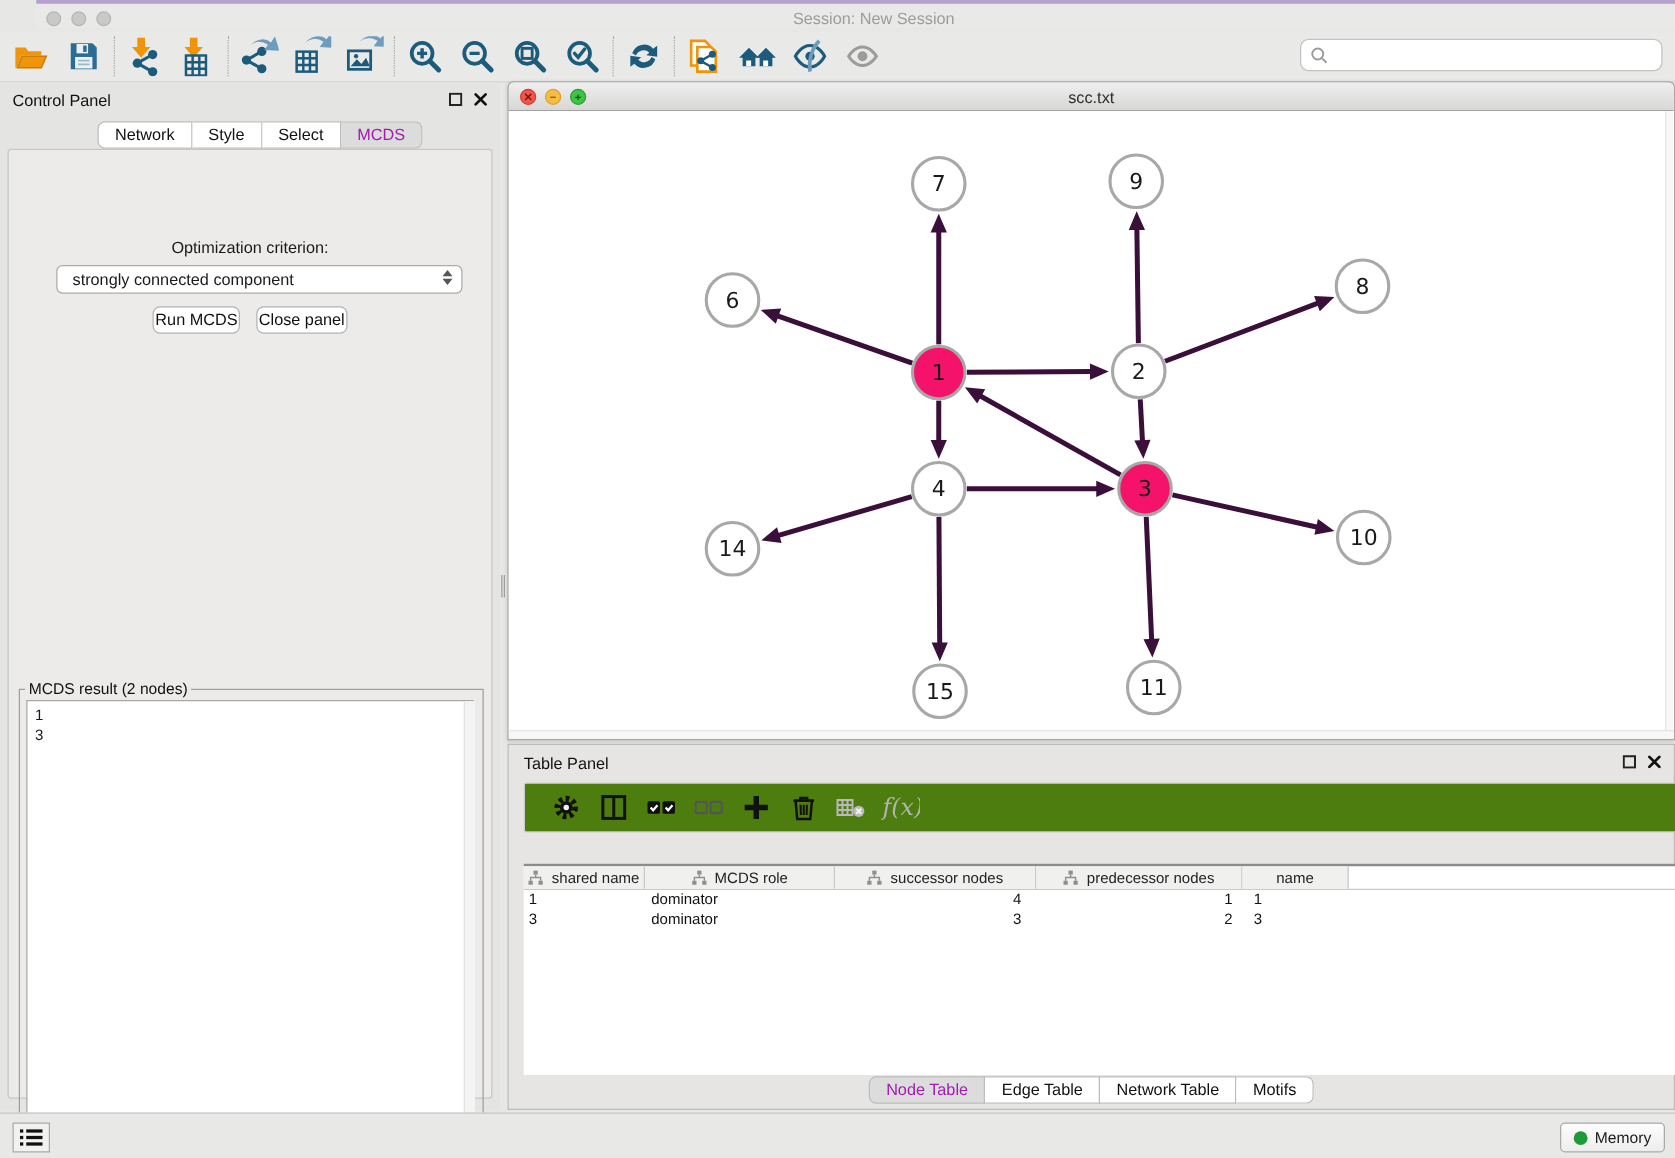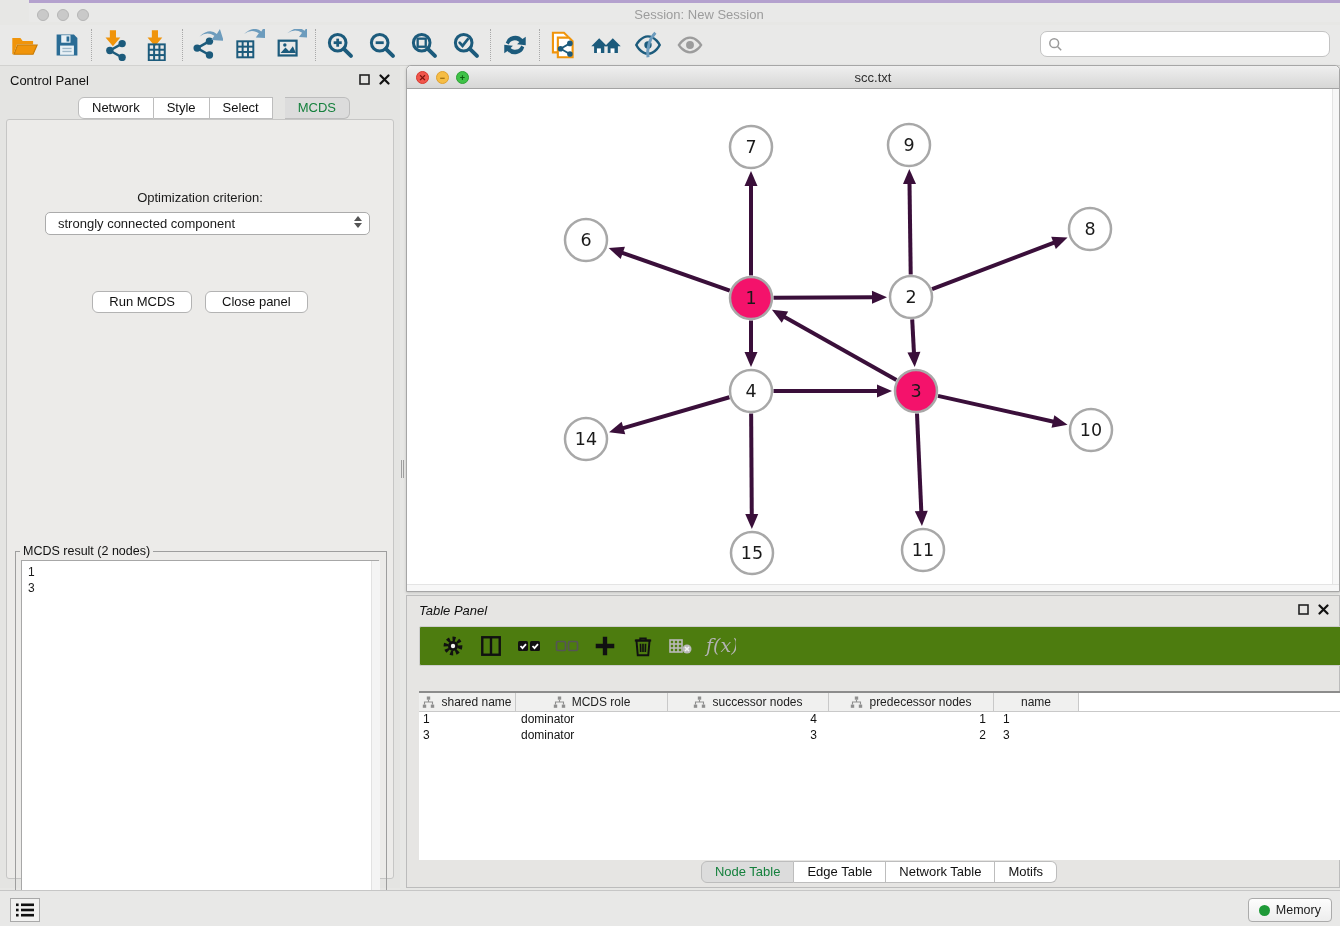--- a/index.html
+++ b/index.html
@@ -22,30 +22,30 @@
   
   .control-panel { position:absolute; left:0; top:66px; width:400px; height:822px; background:#e4e4e2; }
   .panel-head { position:relative; height:30px; }
   .panel-head .phtitle { position:absolute; left:10px; top:7px; font-size:13px; color:#111; }
   .panel-btns { position:absolute; right:10px; top:8px; display:flex; gap:9px; }
   .panel-btns span { cursor:pointer; display:flex; }
   .cp-tabs { position:absolute; left:78px; top:31px; display:flex; height:22px; }
   .tab { background:#ffffff; border:1px solid #bdbdbd; border-left:none; padding:0 13px; font-size:13px; line-height:20px; color:#111; cursor:pointer; }
   .tab:first-child { border-left:1px solid #bdbdbd; border-radius:6px 0 0 6px; }
   .tab:last-child { border-radius:0 6px 6px 0; }
-  .tab.active { background:#dcdcdc; color:#15803d;margin-left:12px; }
+  .tab.active { background:#dcdcdc; color:#a21caf; }
   .cp-body { position:absolute; left:6px; top:53px; width:388px; height:760px; background:#ecebe9; border:1px solid #c6c6c5; border-radius:3px; }
   .opt-label { position:absolute; left:0; width:100%; top:70px; text-align:center; font-size:13px; }
   .dropdown { position:absolute; left:38px; top:92px; width:325px; height:23px; background:#fff; border:1px solid #ababab; border-radius:5px; display:flex; align-items:center; padding-left:12px; font-size:13px; cursor:pointer; }
   .dd-chev { position:absolute; right:7px; top:3px; display:flex; flex-direction:column; gap:2px; align-items:center; }
   .dd-chev i { width:0; height:0; border-left:4px solid transparent; border-right:4px solid transparent; }
   .dd-chev .up { border-bottom:5px solid #555; }
   .dd-chev .dn { border-top:5px solid #555; }
   .cp-buttons { position:absolute; left:0; top:125px; width:100%; display:flex; justify-content:center; gap:13px; }
-  .btn { background:#ffffff; border:1px solid #b3b3b3; border-radius:6px; height:22px; padding:0 16px; font-size:13px; line-height:20px; cursor:pointer; color:#111;margin-top:46px; }
+  .btn { background:#ffffff; border:1px solid #b3b3b3; border-radius:6px; height:22px; padding:0 1px; font-size:13px; line-height:20px; cursor:pointer; color:#111; }
   .result-fieldset { position:absolute; left:8px; top:424px; width:372px; height:380px; border:1px solid #9e9e9e; background:transparent; }
   .result-fieldset legend { font-size:12.5px; margin-left:4px; padding:0 3px; color:#111; }
   .result-box { position:absolute; left:5px; top:2px; width:358px; height:356px; background:#ffffff; border:1px solid #a7a7a7; font-size:12px; line-height:16px; padding:3px 0 0 6px; white-space:pre; overflow:hidden; }
   .result-scroll { position:absolute; right:6px; top:3px; width:9px; height:354px; background:#f4f4f4; border-left:1px solid #e2e2e2; }
 
   
   .grip-v { position:absolute; left:400px; top:460px; width:5px; height:18px; display:flex; justify-content:center; gap:1px; cursor:col-resize; }
   .grip-v i { width:1px; background:#9f9f9f; }
   .grip-h { position:absolute; left:860px; top:587px; width:18px; height:4px; display:flex; flex-direction:column; gap:1px; cursor:row-resize; }
   .grip-h i { height:1px; background:#9f9f9f; }
@@ -425,21 +425,21 @@
             <text x="345" y="470" text-anchor="middle" font-family="DejaVu Sans, sans-serif" font-size="17.5" fill="#1a1a1a">15</text>
           </g>
         </svg>
     </div>
     <div class="scroll-r"></div>
     <div class="scroll-b"></div>
   </div>
 
   <div class="table-panel">
     <div class="panel-head">
-      <span class="phtitle" style="left:12px;font-style:italic;">Table Panel</span>
+      <span class="phtitle" style="left:12px;">Table Panel</span>
       <span class="panel-btns">
         <span id="tp-float">
             <svg width="11" height="11" viewBox="0 0 11 11">
               <rect x="1" y="1" width="9" height="9" fill="none" stroke="#222" stroke-width="1.6"></rect>
             </svg>
           </span>
         <span id="tp-close">
             <svg width="11" height="11" viewBox="0 0 11 11">
               <path d="M1.5 1.5 L9.5 9.5 M9.5 1.5 L1.5 9.5" stroke="#111" stroke-width="2.2" stroke-linecap="round"></path>
             </svg>

